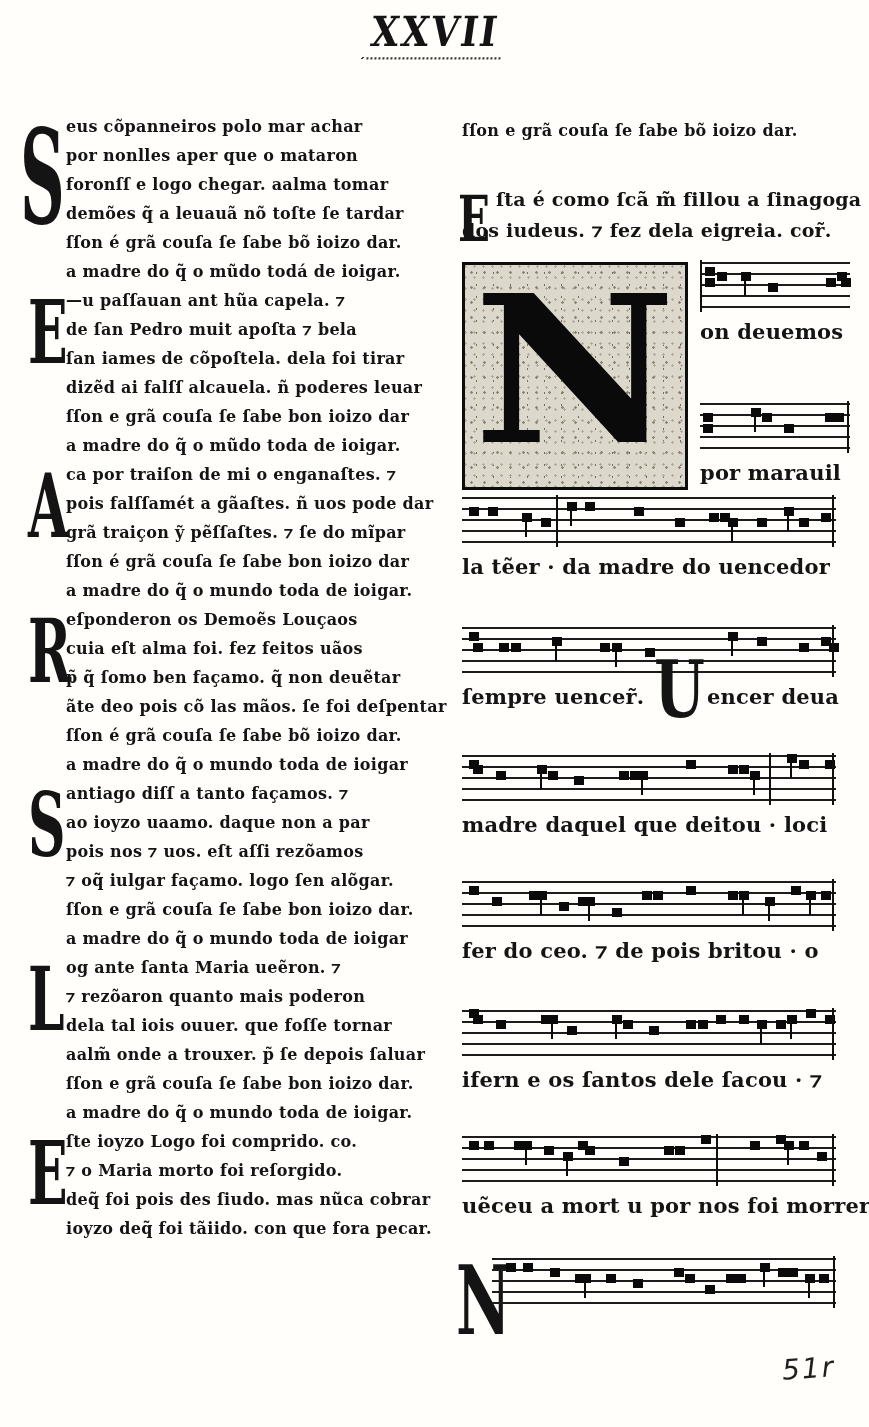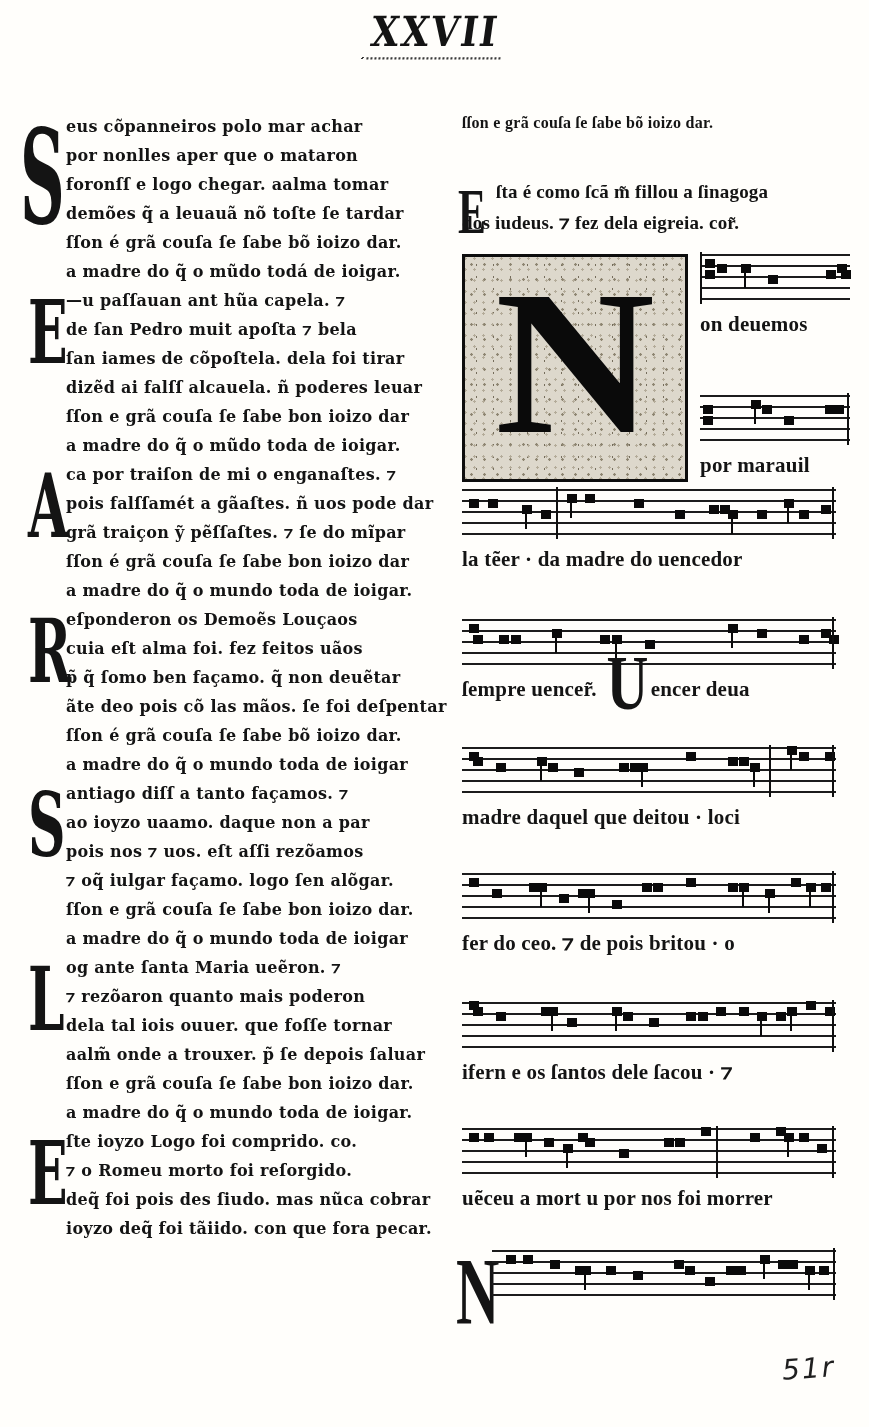--- a/index.html
+++ b/index.html
@@ -22,21 +22,21 @@
   .msline{
     font-size:16px;font-weight:bold;line-height:29px;white-space:nowrap;
     letter-spacing:.3px;
   }
   .dropcap{
     position:absolute;left:-38px;top:2px;font-size:52px;line-height:1;
     font-weight:bold;transform:scaleY(1.7);transform-origin:top left;
   }
   .dropcap.xl{font-size:62px;left:-46px;transform:scaleY(2.1);}
   
-  .rightcol{position:absolute;left:462px;top:104px;width:380px;font-family:Liberation Serif, serif;}
+  .rightcol{position:absolute;left:462px;top:112px;width:380px;}
   .refrain{font-size:16px;font-weight:bold;line-height:26px;white-space:nowrap;letter-spacing:.3px;margin-top:6px;}
   .rubric{position:relative;margin-top:40px;}
   .rubric .dropcap{left:-4px;top:4px;font-size:42px;transform:scaleY(1.5);}
   .rubric-line{font-size:19px;font-weight:bold;line-height:31px;white-space:nowrap;letter-spacing:.2px;}
   .rubric-line.indent{padding-left:34px;}
   
   .music{position:relative;margin-top:16px;}
   .big-initial{
     position:absolute;left:0;top:0;width:226px;height:228px;
     border:3px solid #0d0d0d;box-sizing:border-box;
@@ -143,21 +143,21 @@
         <div class="msline">og ante ſanta Maria ueẽron. ⁊</div>
         <div class="msline">⁊ rezõaron quanto mais poderon</div>
         <div class="msline">dela tal iois ouuer. que foſſe tornar</div>
         <div class="msline">aalm̃ onde a trouxer. p̃ ſe depois ſaluar</div>
         <div class="msline">ſſon e grã couſa ſe ſabe bon ioizo dar.</div>
       </div>
       <div class="para">
         <span class="dropcap" style="top: 31px;">E</span>
         <div class="msline">a madre do q̃ o mundo toda de ioigar.</div>
         <div class="msline">ſte ioyzo Logo foi comprido. co.</div>
-        <div class="msline">⁊ o Romeu morto foi reſorgido.</div>
+        <div class="msline">⁊ o Maria morto foi reſorgido.</div>
         <div class="msline">deq̃ foi pois des ſiudo. mas nũca cobrar</div>
         <div class="msline">ioyzo deq̃ foi tãiido. con que fora pecar.</div>
       </div>
     </div>
 
   <div class="rightcol">
     <div class="refrain">ſſon e grã couſa ſe ſabe bõ ioizo dar.</div>
     <div class="rubric">
         <span class="dropcap">E</span>
         <div class="rubric-line indent">ſta é como ſcã m̃ fillou a ſinagoga</div>

